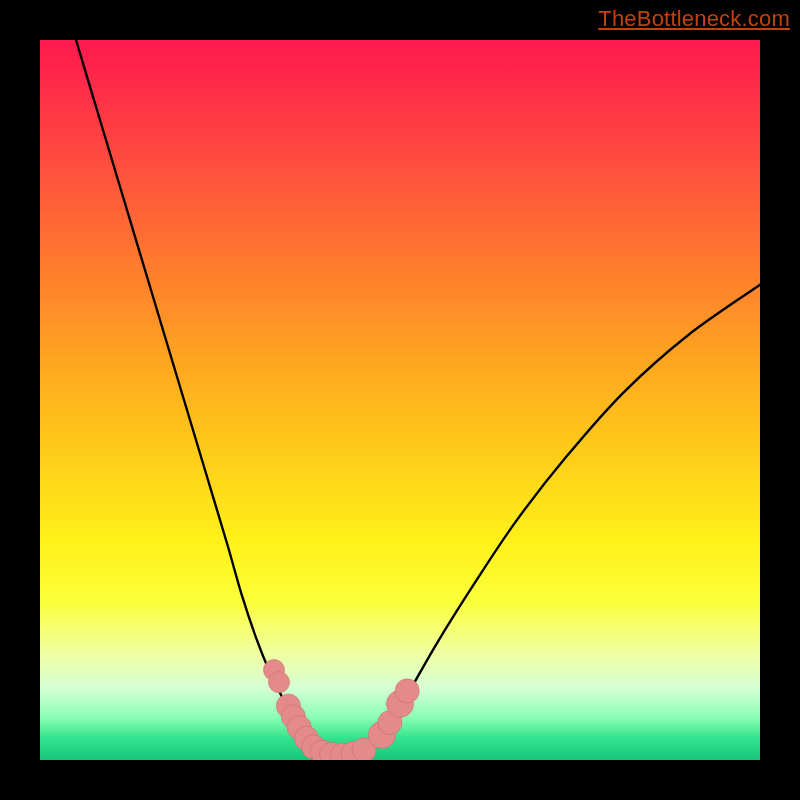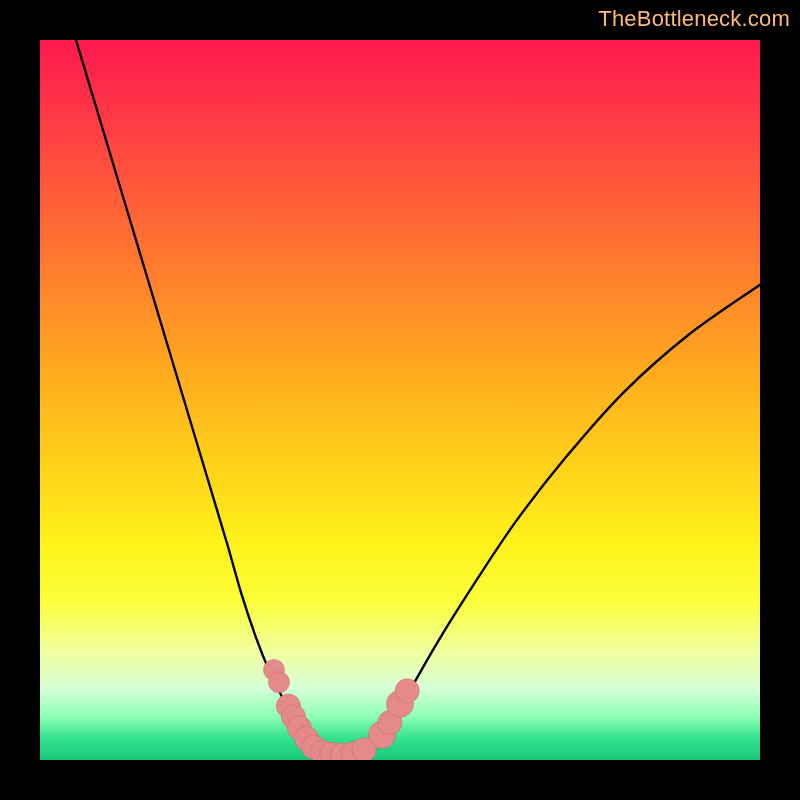--- a/index.html
+++ b/index.html
@@ -39,25 +39,26 @@
       #8cffb4 94%,
       #33e28e 97%,
       #18c67a 100%
     );
     overflow: hidden;
   }
   .attribution {
     position: absolute;
     top: 6px;
     right: 10px;
-    color: #fdba74;
+    color: #c2410c;
     font-size: 22px;
     font-weight: 500;
     letter-spacing: 0.2px;
     user-select: none;
+    text-decoration: underline;
   }
   svg.curves {
     position: absolute;
     left: 0;
     top: 0;
     width: 720px;
     height: 720px;
     display: block;
   }
 </style>

